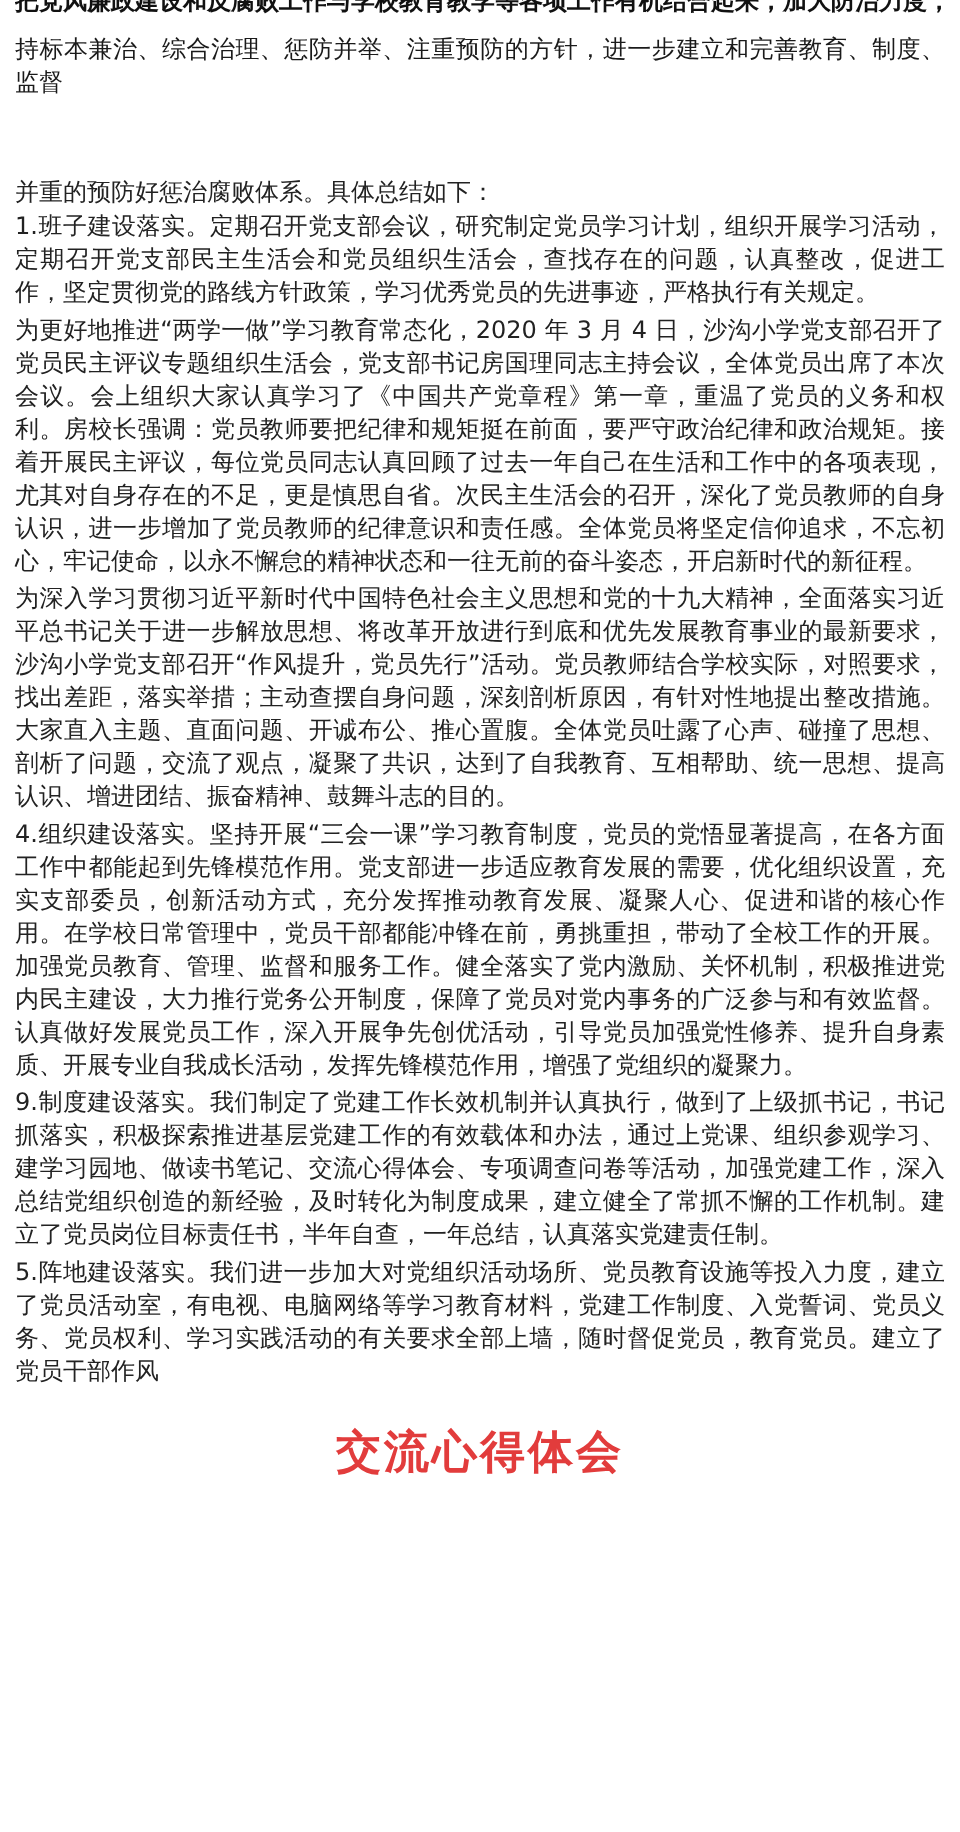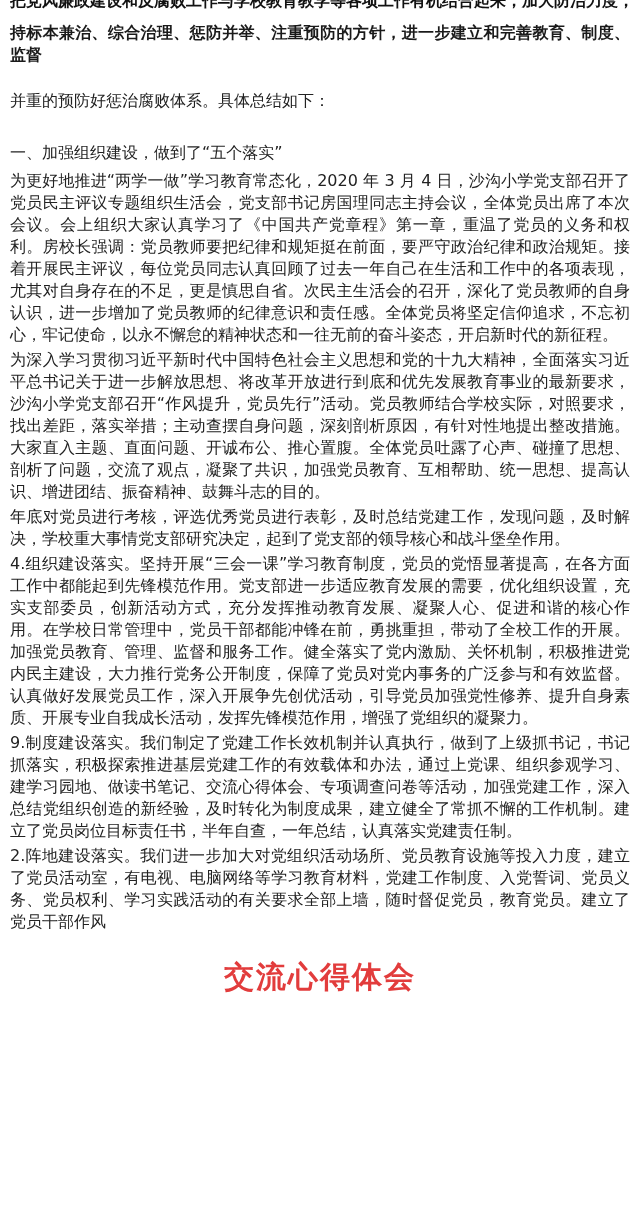--- a/index.html
+++ b/index.html
@@ -28,25 +28,25 @@
   .clipped-line span {
     display: block;
     margin-top: -10px;
     font-weight: 700;
     color: #111111;
     filter: blur(0.4px);
     white-space: nowrap;
   }
   .intro-1 {
     margin: 9px 0 0 0;
-    font-weight: 700;
+    font-weight: 400;
     color: #1a1a1a;
     filter: blur(0.2px);
   }
-  .intro-2 { margin: 24px 0 0 0; }
+  .intro-2 { margin: 52px 0 0 0; font-family: Liberation Mono, monospace; }
   .heading { margin: 30px 0 6px 0; }
   .para { margin: 0 0 3px 0; }
   .footer {
     display: flex;
     justify-content: center;
     align-items: baseline;
     gap: 46px;
     margin-top: 20px;
     padding: 6px 0 22px 0;
     font-size: 30px;
@@ -64,33 +64,32 @@
 <div class="page">
 
   <div class="clipped-line">
     <span>把党风廉政建设和反腐败工作与学校教育教学等各项工作有机结合起来，加大防治力度，坚</span>
   </div>
 
   <p class="intro-1">持标本兼治、综合治理、惩防并举、注重预防的方针，进一步建立和完善教育、制度、监督</p>
 
   <p class="intro-2">并重的预防好惩治腐败体系。具体总结如下：</p>
 
-  <p class="heading">一、加强组织建设，做到了“五个落实”</p>
 
+  <p class="para">1.班子建设落实。定期召开党支部会议，研究制定党员学习计划，组织开展学习活动，定期召开党支部民主生活会和党员组织生活会，查找存在的问题，认真整改，促进工作，坚定贯彻党的路线方针政策，学习优秀党员的先进事迹，严格执行有关规定。</p>
 
   <p class="para">为更好地推进“两学一做”学习教育常态化，2020 年 3 月 4 日，沙沟小学党支部召开了党员民主评议专题组织生活会，党支部书记房国理同志主持会议，全体党员出席了本次会议。会上组织大家认真学习了《中国共产党章程》第一章，重温了党员的义务和权利。房校长强调：党员教师要把纪律和规矩挺在前面，要严守政治纪律和政治规矩。接着开展民主评议，每位党员同志认真回顾了过去一年自己在生活和工作中的各项表现，尤其对自身存在的不足，更是慎思自省。次民主生活会的召开，深化了党员教师的自身认识，进一步增加了党员教师的纪律意识和责任感。全体党员将坚定信仰追求，不忘初心，牢记使命，以永不懈怠的精神状态和一往无前的奋斗姿态，开启新时代的新征程。</p>
 
-  <p class="para">为深入学习贯彻习近平新时代中国特色社会主义思想和党的十九大精神，全面落实习近平总书记关于进一步解放思想、将改革开放进行到底和优先发展教育事业的最新要求，沙沟小学党支部召开“作风提升，党员先行”活动。党员教师结合学校实际，对照要求，找出差距，落实举措；主动查摆自身问题，深刻剖析原因，有针对性地提出整改措施。大家直入主题、直面问题、开诚布公、推心置腹。全体党员吐露了心声、碰撞了思想、剖析了问题，交流了观点，凝聚了共识，加强党员教育、互相帮助、统一思想、提高认识、增进团结、振奋精神、鼓舞斗志的目的。</p>
+  <p class="para">为深入学习贯彻习近平新时代中国特色社会主义思想和党的十九大精神，全面落实习近平总书记关于进一步解放思想、将改革开放进行到底和优先发展教育事业的最新要求，沙沟小学党支部召开“作风提升，党员先行”活动。党员教师结合学校实际，对照要求，找出差距，落实举措；主动查摆自身问题，深刻剖析原因，有针对性地提出整改措施。大家直入主题、直面问题、开诚布公、推心置腹。全体党员吐露了心声、碰撞了思想、剖析了问题，交流了观点，凝聚了共识，达到了自我教育、互相帮助、统一思想、提高认识、增进团结、振奋精神、鼓舞斗志的目的。</p>
 
-  <p class="para">年底对党员进行考核，评选优秀党员进行表彰，及时总结党建工作，发现问题，及时解决，学校重大事情党支部研究决定，起到了党支部的领导核心和战斗堡垒作用。</p>
 
 
   <p class="para">4.组织建设落实。坚持开展“三会一课”学习教育制度，党员的党悟显著提高，在各方面工作中都能起到先锋模范作用。党支部进一步适应教育发展的需要，优化组织设置，充实支部委员，创新活动方式，充分发挥推动教育发展、凝聚人心、促进和谐的核心作用。在学校日常管理中，党员干部都能冲锋在前，勇挑重担，带动了全校工作的开展。加强党员教育、管理、监督和服务工作。健全落实了党内激励、关怀机制，积极推进党内民主建设，大力推行党务公开制度，保障了党员对党内事务的广泛参与和有效监督。认真做好发展党员工作，深入开展争先创优活动，引导党员加强党性修养、提升自身素质、开展专业自我成长活动，发挥先锋模范作用，增强了党组织的凝聚力。</p>
 
   <p class="para">9.制度建设落实。我们制定了党建工作长效机制并认真执行，做到了上级抓书记，书记抓落实，积极探索推进基层党建工作的有效载体和办法，通过上党课、组织参观学习、建学习园地、做读书笔记、交流心得体会、专项调查问卷等活动，加强党建工作，深入总结党组织创造的新经验，及时转化为制度成果，建立健全了常抓不懈的工作机制。建立了党员岗位目标责任书，半年自查，一年总结，认真落实党建责任制。</p>
 
-  <p class="para">2.阵地建设落实。我们进一步加大对党组织活动场所、党员教育设施等投入力度，建立了党员活动室，有电视、电脑网络等学习教育材料，党建工作制度、入党誓词、党员义务、党员权利、学习实践活动的有关要求全部上墙，随时督促党员，教育党员。建立了党员干部作风</p>
+  <p class="para">5.阵地建设落实。我们进一步加大对党组织活动场所、党员教育设施等投入力度，建立了党员活动室，有电视、电脑网络等学习教育材料，党建工作制度、入党誓词、党员义务、党员权利、学习实践活动的有关要求全部上墙，随时督促党员，教育党员。建立了党员干部作风</p>
 
   <div class="footer">
     <span>交流心得体会</span>
   </div>
 
 </div>
 
 </body></html>

